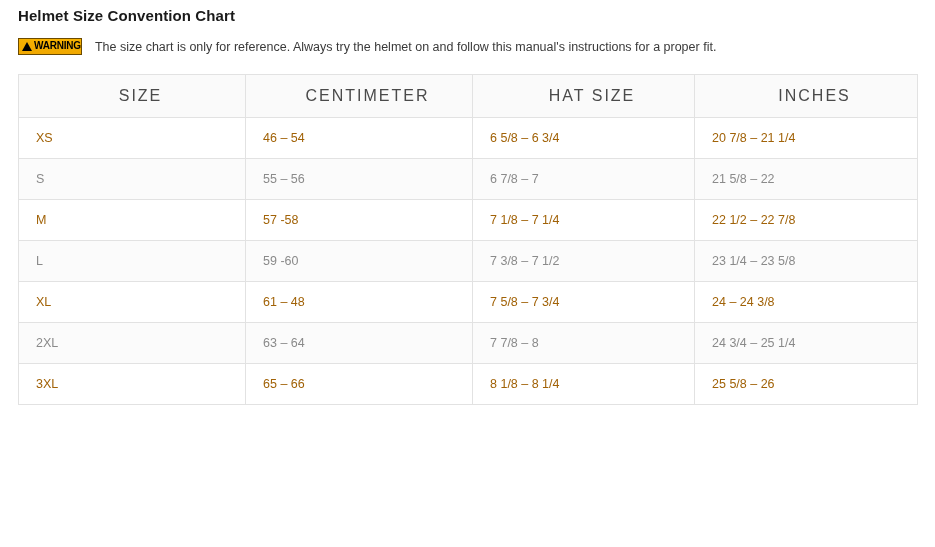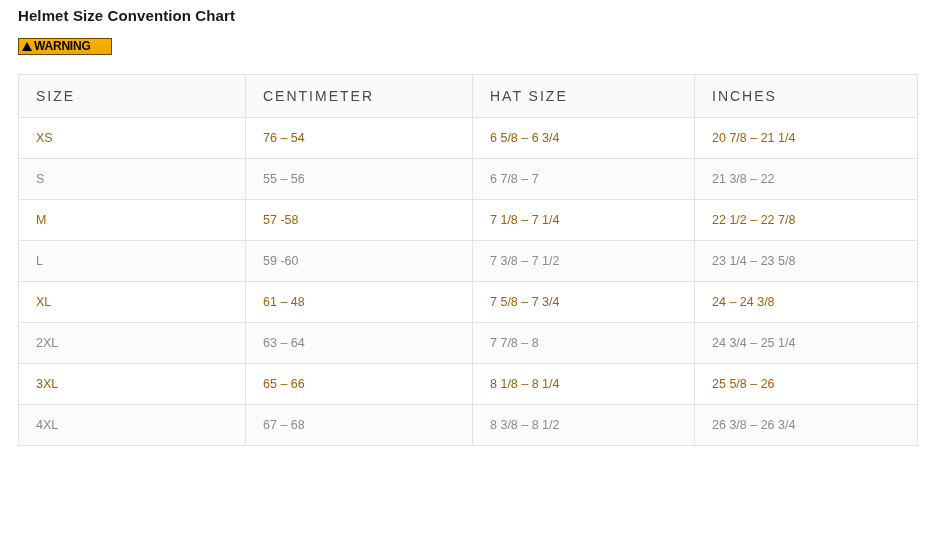--- a/index.html
+++ b/index.html
@@ -35,23 +35,23 @@
     margin-top: 14px;
     gap: 13px;
   }
   .warning-badge {
     display: inline-flex;
     align-items: center;
     background: #f7b500;
     background: linear-gradient(#f6b100, #f0a800);
     border: 1px solid #6b4a00;
     color: #000000;
-    font-size: 12px;
+    font-size: 10px;
     font-weight: bold;
-    padding: 1px 20px 2px 3px;
+    padding: 1px 0 2px 3px;
     line-height: 12px;
     letter-spacing: -0.2px;
     white-space: nowrap;
   }
   .warning-badge .tri {
     display: inline-block;
     width: 0;
     height: 0;
     border-left: 5px solid transparent;
     border-right: 5px solid transparent;
@@ -76,22 +76,23 @@
     padding: 0 0 0 17px;
     height: 40px;
     vertical-align: middle;
     color: #555555;
   }
   table.size-chart thead th {
     background: #fafafa;
     color: #4a4a4a;
     font-weight: normal;
     letter-spacing: 2px;
-    font-size: 14px;
+    font-size: 16px;
     height: 42px;
+    text-align: center;
   }
   table.size-chart tbody tr.odd td {
     background: #ffffff;
     color: #a16207;
   }
   table.size-chart tbody tr.even td {
     background: #fbfbfb;
     color: #8a8a8a;
   }
   col.c1 { width: 227px; }
@@ -104,49 +105,50 @@
 
 <div class="page">
 
   <h1 class="title">Helmet Size Convention Chart</h1>
 
   <div class="notice-row">
     <span class="warning-badge">
       <span class="tri"></span>
       <span>WARNING</span>
     </span>
+    <span class="notice-text">The size chart is only for reference. Always try the helmet on and follow this manual's instructions for a proper fit.</span>
   </div>
 
   <table class="size-chart">
     <colgroup>
       <col class="c1">
         <col class="c2">
         <col class="c3">
         <col class="c4">
     </colgroup>
     <thead>
       <tr>
         <th>SIZE</th>
         <th>CENTIMETER</th>
         <th>HAT SIZE</th>
         <th>INCHES</th>
       </tr>
     </thead>
     <tbody>
       <tr class="odd">
         <td>XS</td>
-        <td>76 – 54</td>
+        <td>46 – 54</td>
         <td>6 5/8 – 6 3/4</td>
         <td>20 7/8 – 21 1/4</td>
       </tr>
       <tr class="even">
         <td>S</td>
         <td>55 – 56</td>
         <td>6 7/8 – 7</td>
-        <td>21 3/8 – 22</td>
+        <td>21 5/8 – 22</td>
       </tr>
       <tr class="odd">
         <td>M</td>
         <td>57 -58</td>
         <td>7 1/8 – 7 1/4</td>
         <td>22 1/2 – 22 7/8</td>
       </tr>
       <tr class="even">
         <td>L</td>
         <td>59 -60</td>
@@ -164,22 +166,16 @@
         <td>63 – 64</td>
         <td>7 7/8 – 8</td>
         <td>24 3/4 – 25 1/4</td>
       </tr>
       <tr class="odd">
         <td>3XL</td>
         <td>65 – 66</td>
         <td>8 1/8 – 8 1/4</td>
         <td>25 5/8 – 26</td>
       </tr>
-      <tr class="even">
-        <td>4XL</td>
-        <td>67 – 68</td>
-        <td>8 3/8 – 8 1/2</td>
-        <td>26 3/8 – 26 3/4</td>
-      </tr>
     </tbody>
   </table>
 
 </div>
 
 </body></html>

